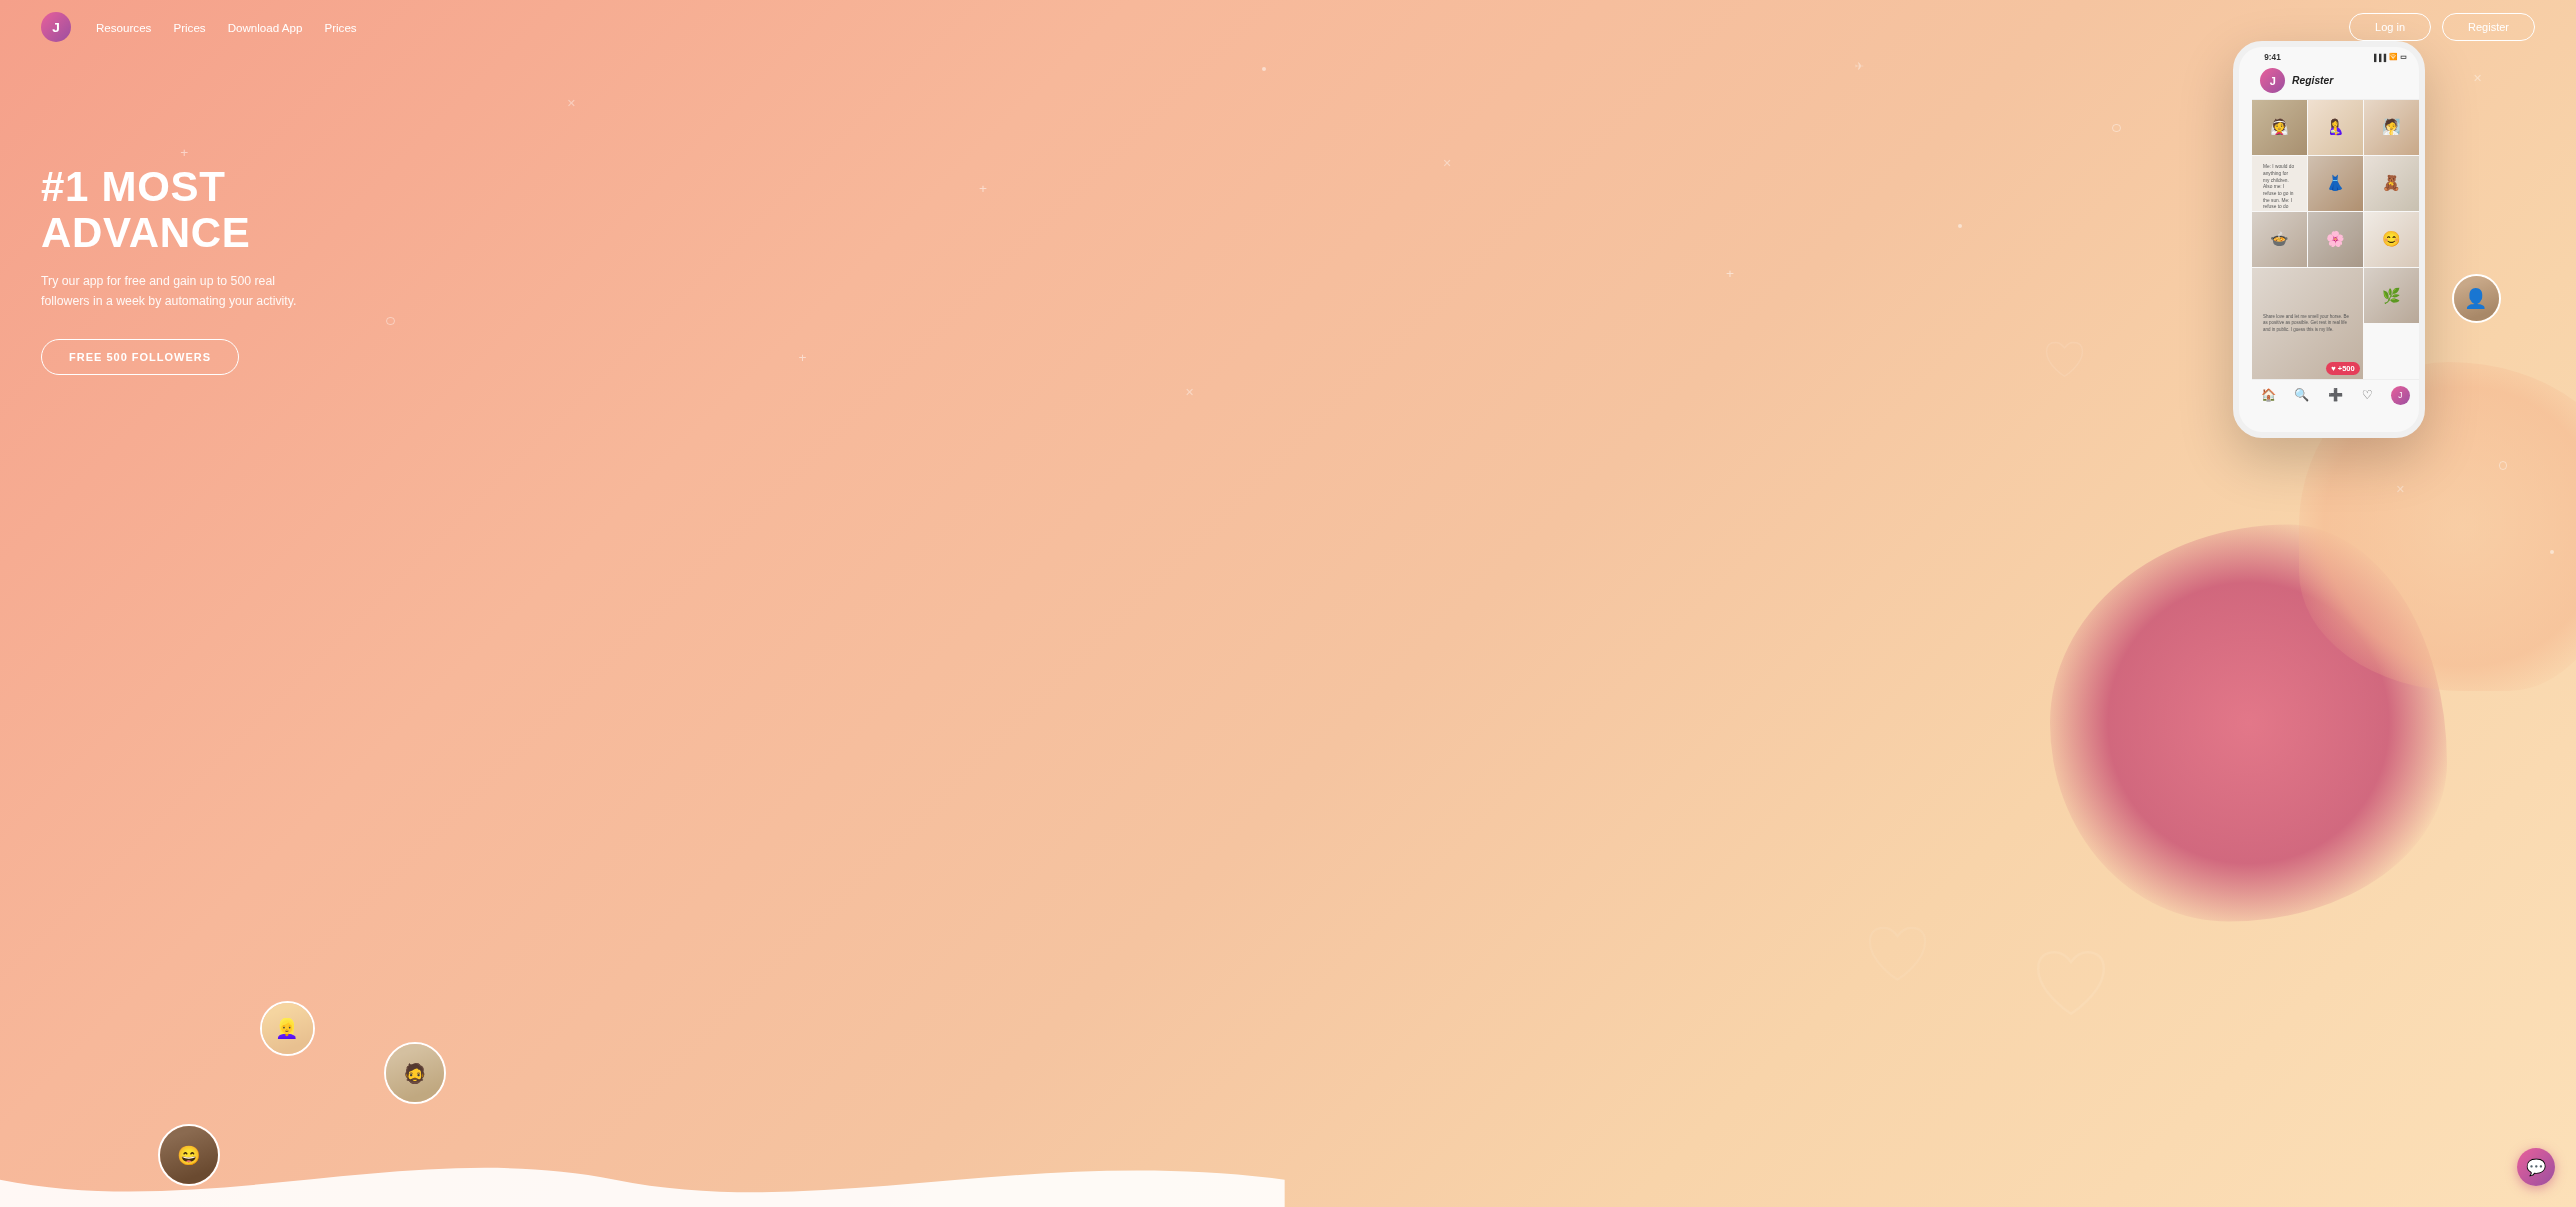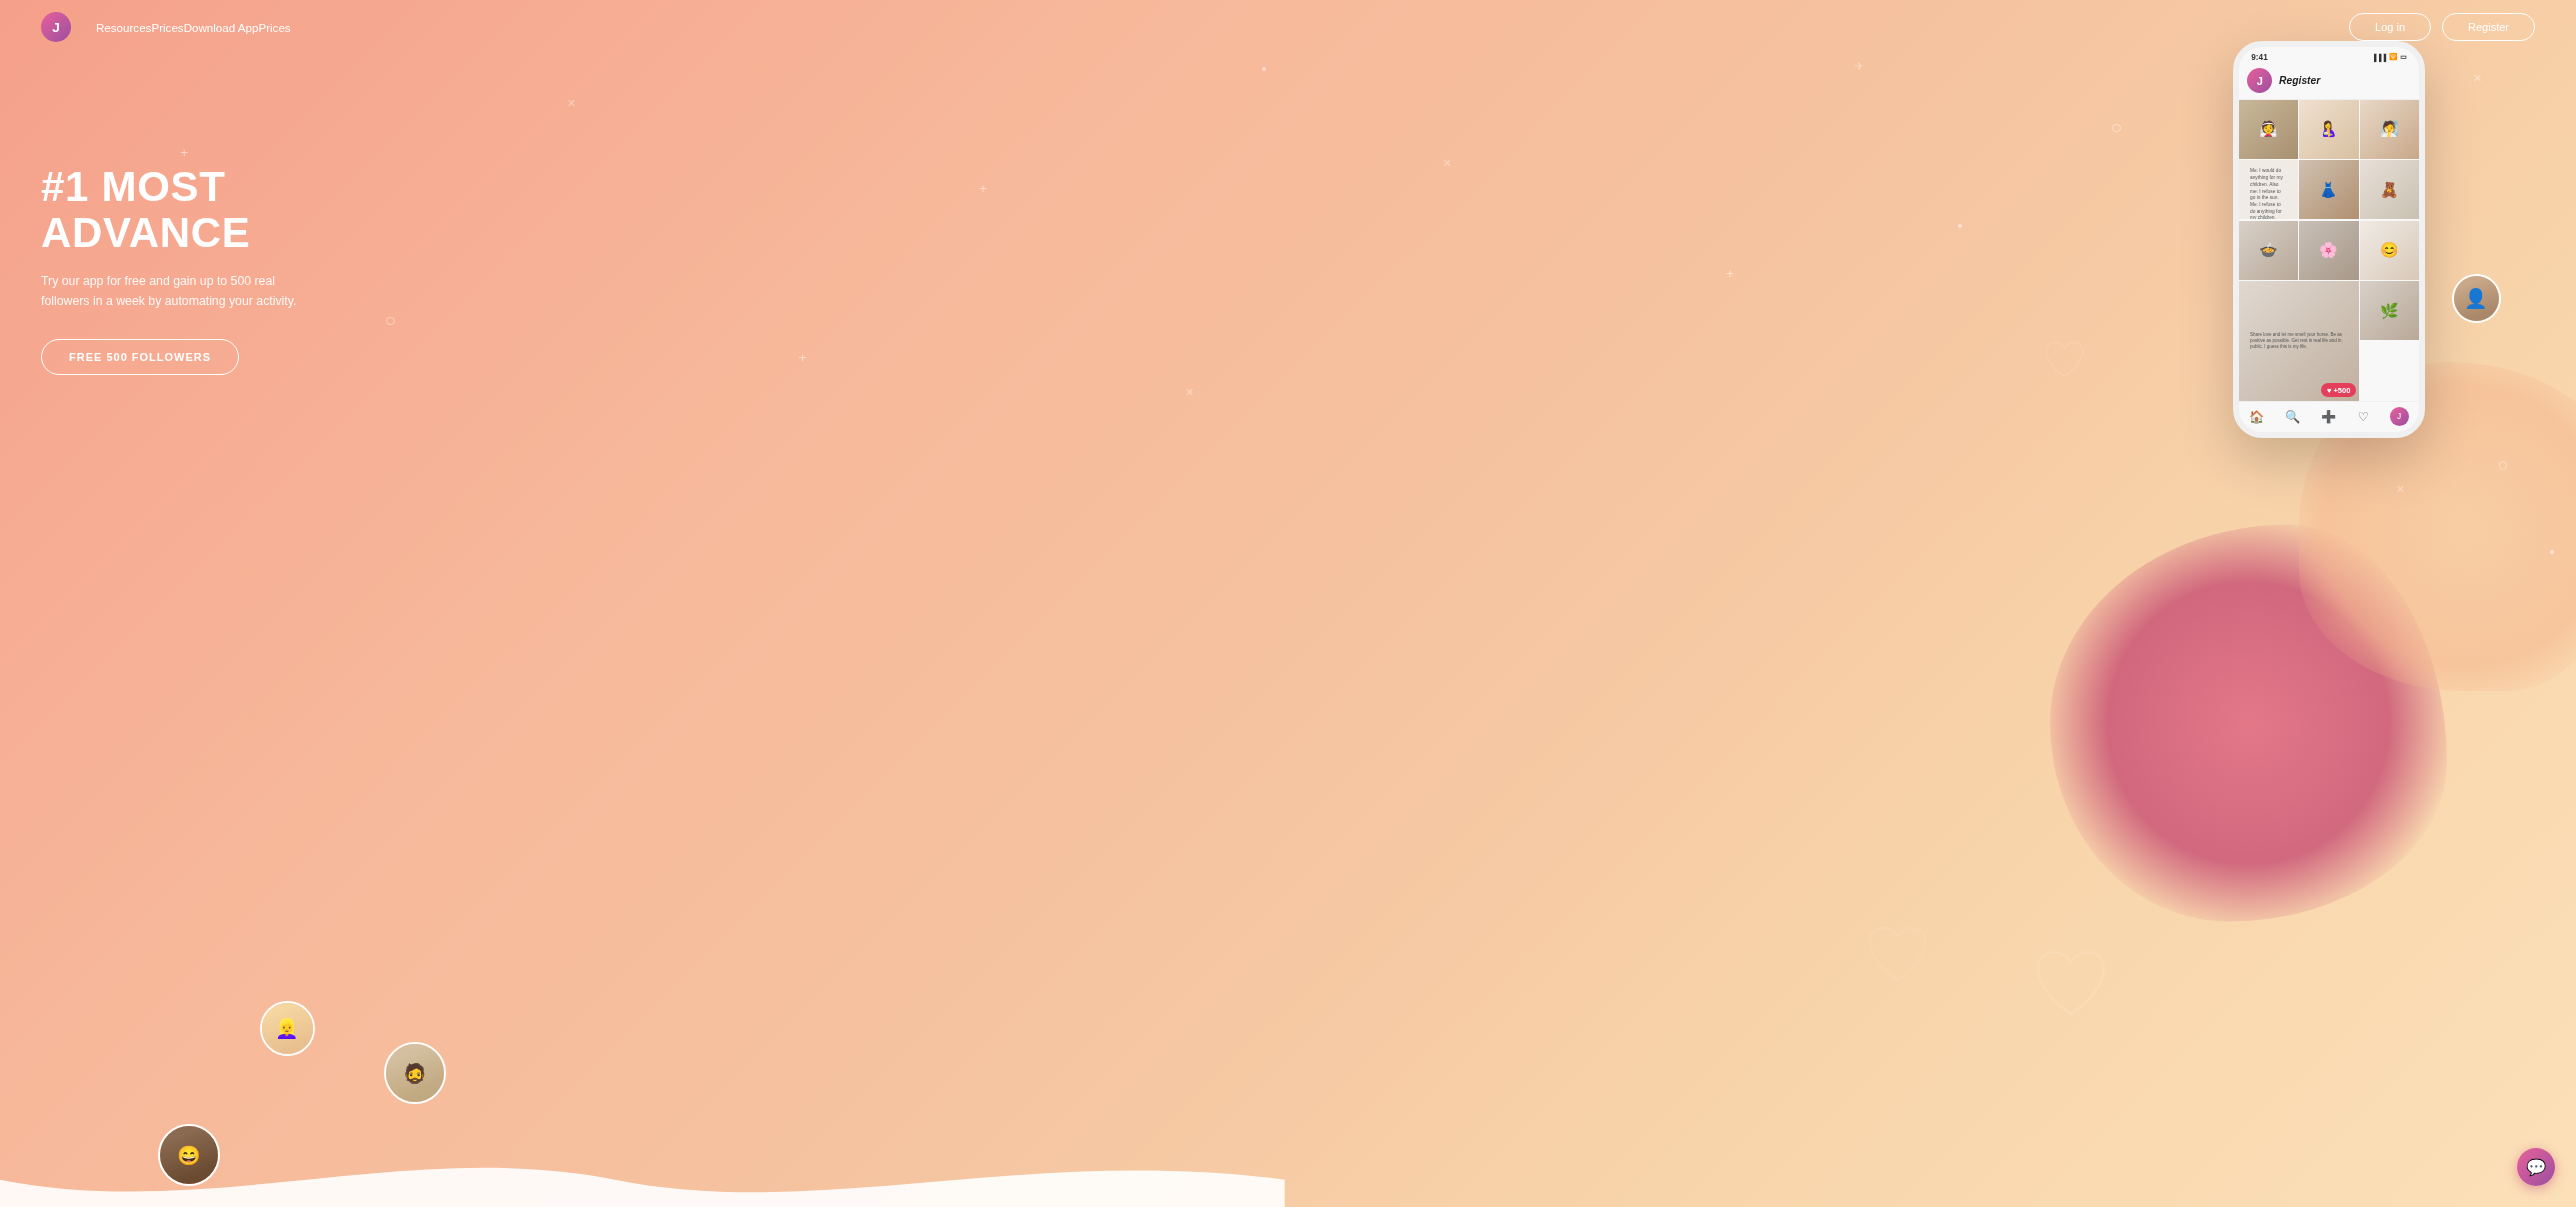--- a/index.html
+++ b/index.html
@@ -85,20 +85,21 @@
       display: flex;
       align-items: center;
       justify-content: center;
       color: white;
       font-weight: bold;
       font-size: 13.7px;
     }
     .nav-links {
       display: flex;
       align-items: center;
+      gap: 22px;
     }
     .nav-link {
       color: white;
       text-decoration: none;
       font-size: 11.6px;
       font-weight: 400;
       cursor: pointer;
     }
     .nav-right {
       display: flex;
@@ -169,20 +170,21 @@
     }
     .phone-mockup {
       width: 192px;
       height: 397px;
       background: #f8f8f8;
       border-radius: 29px;
       box-shadow: 0 20.6px 55px rgba(0,0,0,0.2);
       overflow: hidden;
       position: relative;
       border: 6.9px solid #f0f0f0;
+      padding-left: 13px;
     }
     .phone-status-bar {
       display: flex;
       justify-content: space-between;
       align-items: center;
       padding: 5.5px 12.3px 2.7px;
       font-size: 8.2px;
       color: #333;
       font-weight: 600;
     }

